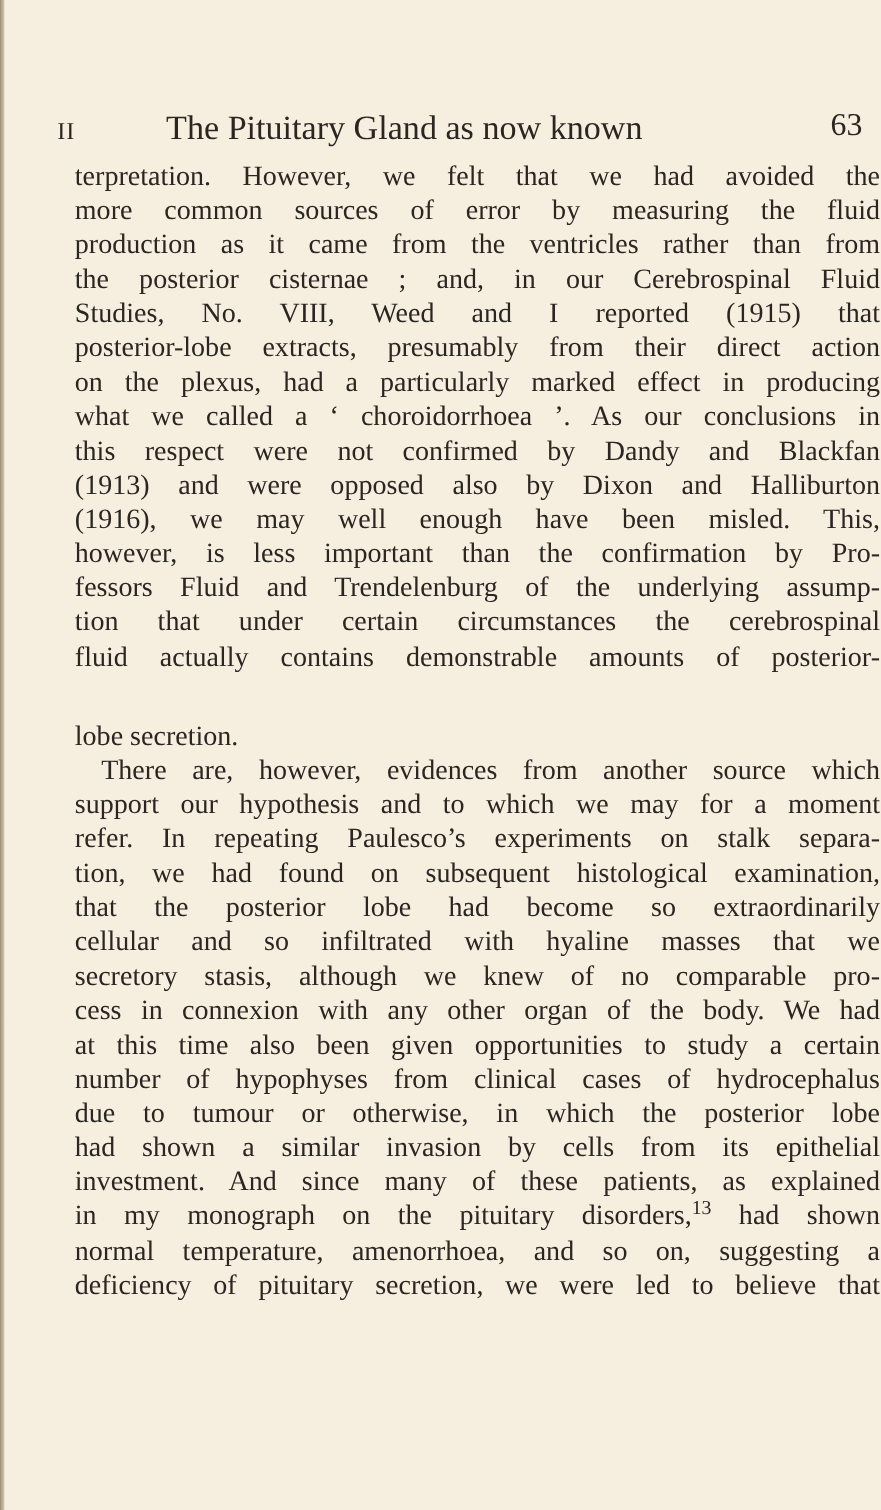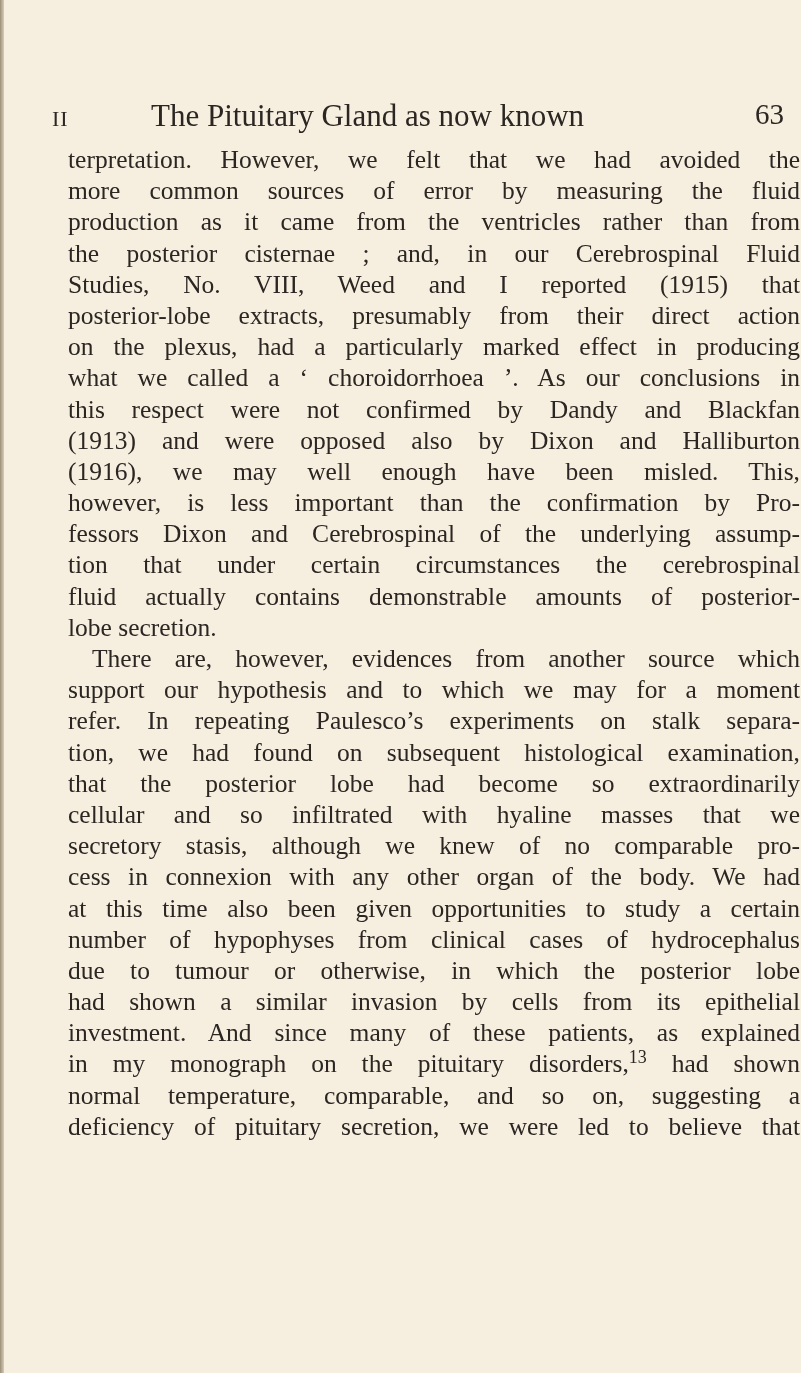--- a/index.html
+++ b/index.html
@@ -59,20 +59,21 @@
     .line {
       font-size: 25.5px;
       line-height: 31.2px;
       height: 31.2px;
       white-space: nowrap;
       text-align: justify;
       text-align-last: justify;
     }
     .line.last {
       text-align-last: left;
+      margin-top: 41px;
     }
     .line.indent {
       padding-left: 24px;
     }
     sup {
       font-size: 18px;
       vertical-align: 9px;
       line-height: 0;
     }
   </style>
@@ -94,36 +95,36 @@
     <div class="line">production as it came from the ventricles rather than from</div>
     <div class="line">the posterior cisternae ; and, in our Cerebrospinal Fluid</div>
     <div class="line">Studies, No. VIII, Weed and I reported (1915) that</div>
     <div class="line">posterior-lobe extracts, presumably from their direct action</div>
     <div class="line">on the plexus, had a particularly marked effect in producing</div>
     <div class="line">what we called a ‘ choroidorrhoea ’. As our conclusions in</div>
     <div class="line">this respect were not confirmed by Dandy and Blackfan</div>
     <div class="line">(1913) and were opposed also by Dixon and Halliburton</div>
     <div class="line">(1916), we may well enough have been misled. This,</div>
     <div class="line">however, is less important than the confirmation by Pro-</div>
-    <div class="line">fessors Dixon and Cerebrospinal of the underlying assump-</div>
+    <div class="line">fessors Fluid and Trendelenburg of the underlying assump-</div>
     <div class="line">tion that under certain circumstances the cerebrospinal</div>
     <div class="line">fluid actually contains demonstrable amounts of posterior-</div>
     <div class="line last">lobe secretion.</div>
   </div>
   <div>
     <div class="line indent">There are, however, evidences from another source which</div>
     <div class="line">support our hypothesis and to which we may for a moment</div>
     <div class="line">refer. In repeating Paulesco’s experiments on stalk separa-</div>
     <div class="line">tion, we had found on subsequent histological examination,</div>
     <div class="line">that the posterior lobe had become so extraordinarily</div>
     <div class="line">cellular and so infiltrated with hyaline masses that we</div>
     <div class="line">secretory stasis, although we knew of no comparable pro-</div>
     <div class="line">cess in connexion with any other organ of the body. We had</div>
     <div class="line">at this time also been given opportunities to study a certain</div>
     <div class="line">number of hypophyses from clinical cases of hydrocephalus</div>
     <div class="line">due to tumour or otherwise, in which the posterior lobe</div>
     <div class="line">had shown a similar invasion by cells from its epithelial</div>
     <div class="line">investment. And since many of these patients, as explained</div>
     <div class="line"><span>in my monograph on the pituitary disorders,</span><sup>13</sup><span> had shown</span></div>
-    <div class="line">normal temperature, comparable, and so on, suggesting a</div>
+    <div class="line">normal temperature, amenorrhoea, and so on, suggesting a</div>
     <div class="line">deficiency of pituitary secretion, we were led to believe that</div>
   </div>
 </div>
 
 </body></html>

